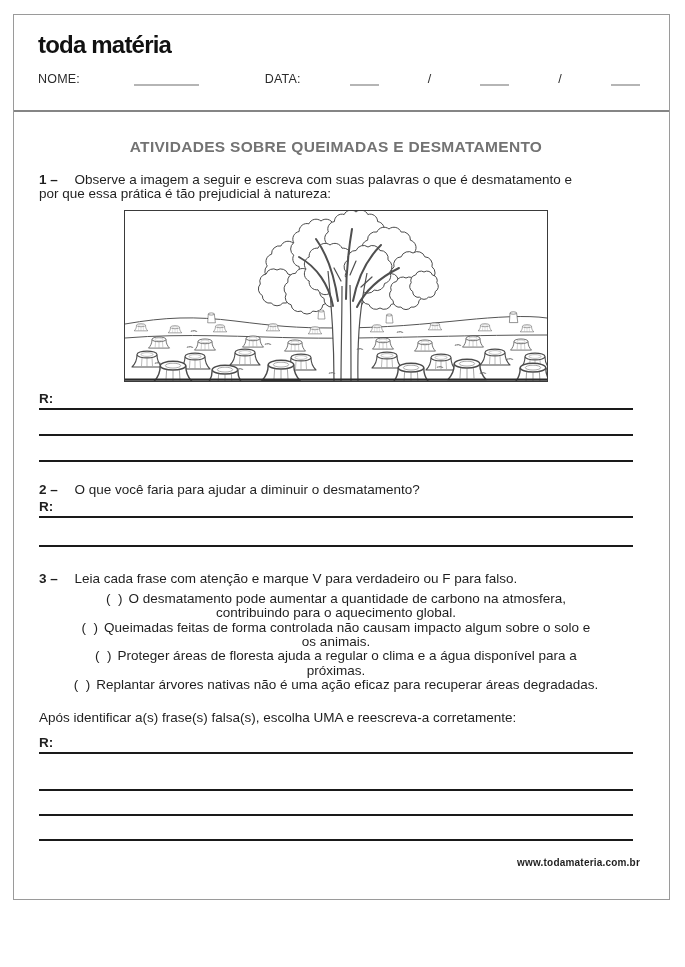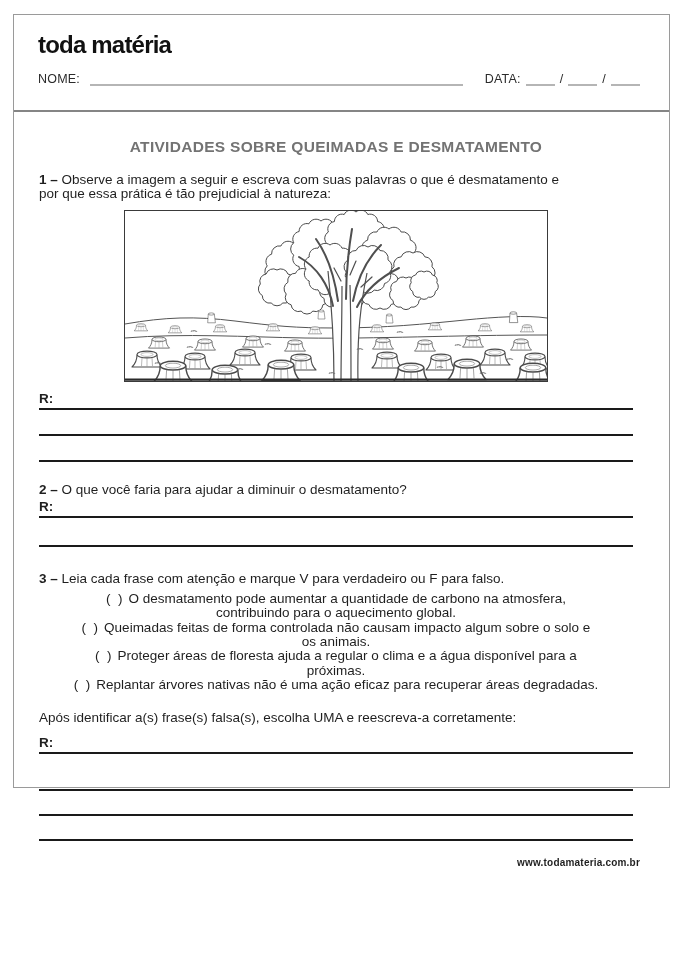--- a/index.html
+++ b/index.html
@@ -2,40 +2,40 @@
 <html><head>
 <meta charset="utf-8">
 <style>
   * { margin:0; padding:0; box-sizing:border-box; }
   html,body { background:#fff; }
   .page {
     position:relative; width:685px; height:967px; background:#fff;
     font-family:"Liberation Sans","DejaVu Sans",sans-serif; color:#1f1f1f; overflow:hidden;
   }
   .frame {
-    position:absolute; left:13px; top:14px; width:657px; height:774px;
+    position:absolute; left:13px; top:14px; width:657px; height:886px;
     border:1px solid #9a9a9a; background:#fff;
   }
   
   .header { padding:16px 24px 0 24px; }
   .logo { font-size:24px; font-weight:700; letter-spacing:-0.8px; color:#111; height:27px; }
   .field-row { display:flex; align-items:flex-end; font-size:12.5px; color:#2b2b2b; letter-spacing:0.2px; }
   .escola-row { margin-top:21px; }
-  .nome-row { margin-top:14px; }
+  .nome-row { margin-top:14px;gap:44px; }
   .field-line { flex:1; border-bottom:2px solid #b5b5b5; height:13px; margin-left:10px; }
   .date-label { margin-left:22px; }
   .date-blank { width:29px; border-bottom:2px solid #b5b5b5; height:13px; margin:0 5px; }
   .slash { color:#2b2b2b; }
   .divider { border-top:2px solid #858585; margin-top:24px; }
   
   .content { padding:0 36px 0 25px; }
   .title { margin-top:26px; text-align:center; font-size:15.5px; font-weight:700; letter-spacing:0.3px; color:#737373; }
   .q { margin-top:17px; font-size:13.5px; line-height:14.3px; }
   .q b { font-weight:700; }
-  .qtext { white-space:pre-line; }
+  .qtext { white-space:pre-line;margin-left:13px; }
   .figure {
     width:424px; height:172px; margin:8px auto 0; border:1px solid #3a3a3a; background:#fff;
   }
   .answer-row {
     display:flex; align-items:flex-end; margin-top:9px;
     border-bottom:2px solid #1a1a1a; padding-bottom:2px;
   }
   .r-label { font-weight:700; font-size:13.5px; }
   .blank-line { height:26px; border-bottom:2px solid #1a1a1a; }
   .q2 { margin-top:21px; }

